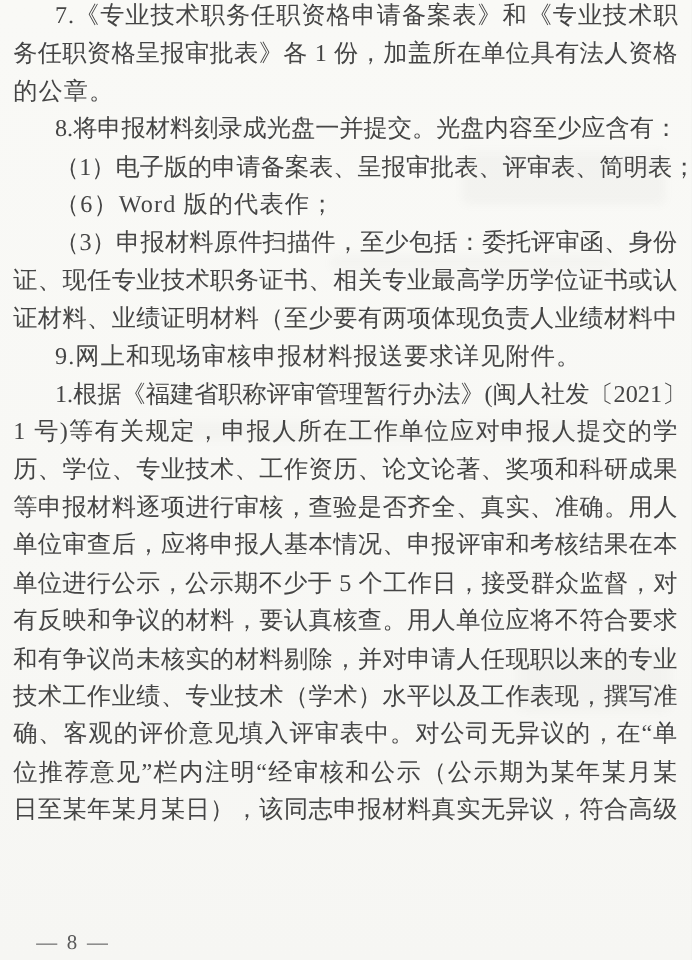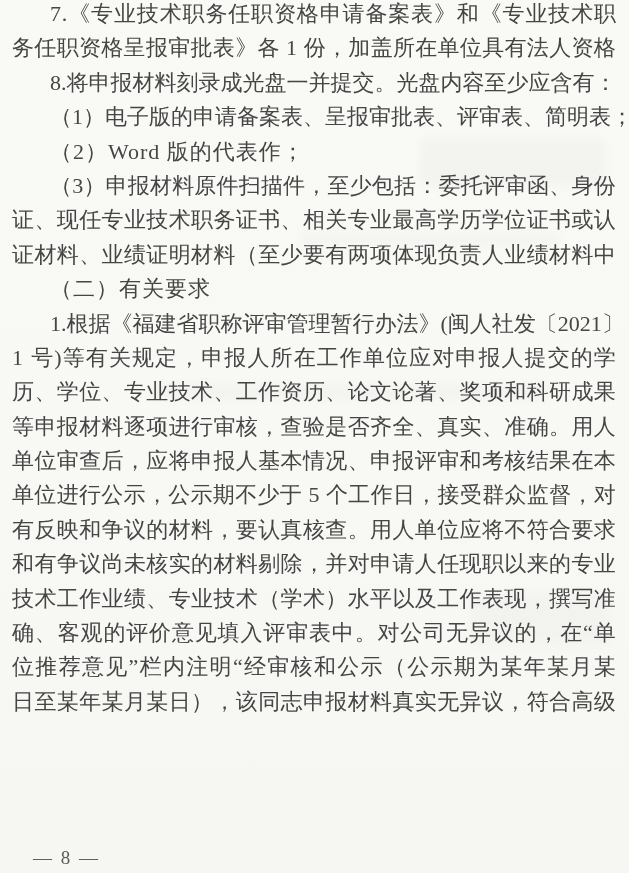--- a/index.html
+++ b/index.html
@@ -114,20 +114,21 @@
         <span>在</span>
         <span>单</span>
         <span>位</span>
         <span>具</span>
         <span>有</span>
         <span>法</span>
         <span>人</span>
         <span>资</span>
         <span>格</span>
       </div>
+      <div class="line" style="padding-left: 0px;">的公章。</div>
       <div class="line full" style="padding-left: 38px;">
         <span>8</span>
         <span>.</span>
         <span>将</span>
         <span>申</span>
         <span>报</span>
         <span>材</span>
         <span>料</span>
         <span>刻</span>
         <span>录</span>
@@ -172,21 +173,21 @@
         <span>、</span>
         <span>评</span>
         <span>审</span>
         <span>表</span>
         <span>、</span>
         <span>简</span>
         <span>明</span>
         <span>表</span>
         <span>；</span>
       </div>
-      <div class="line" style="padding-left: 38px;">（2）Word 版的代表作；</div>
+      <div class="line" style="padding-left: 38px;">（6）Word 版的代表作；</div>
       <div class="line full" style="padding-left: 38px;">
         <span>（</span>
         <span>3</span>
         <span>）</span>
         <span>申</span>
         <span>报</span>
         <span>材</span>
         <span>料</span>
         <span>原</span>
         <span>件</span>
@@ -259,21 +260,21 @@
         <span>现</span>
         <span>负</span>
         <span>责</span>
         <span>人</span>
         <span>业</span>
         <span>绩</span>
         <span>材</span>
         <span>料</span>
         <span>中</span>
       </div>
-      <div class="line" style="padding-left: 38px;">（二）有关要求</div>
+      <div class="line" style="padding-left: 38px;">9.网上和现场审核申报材料报送要求详见附件。</div>
       <div class="line full" style="padding-left: 38px;">
         <span>1</span>
         <span>.</span>
         <span>根</span>
         <span>据</span>
         <span>《</span>
         <span>福</span>
         <span>建</span>
         <span>省</span>
         <span>职</span>

